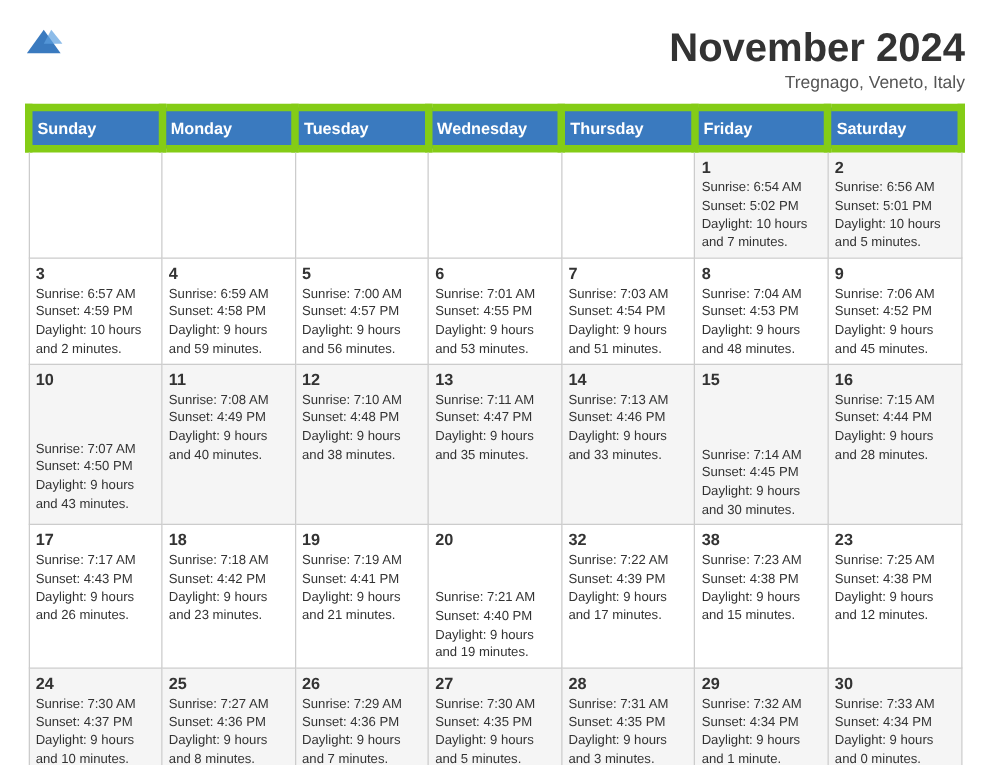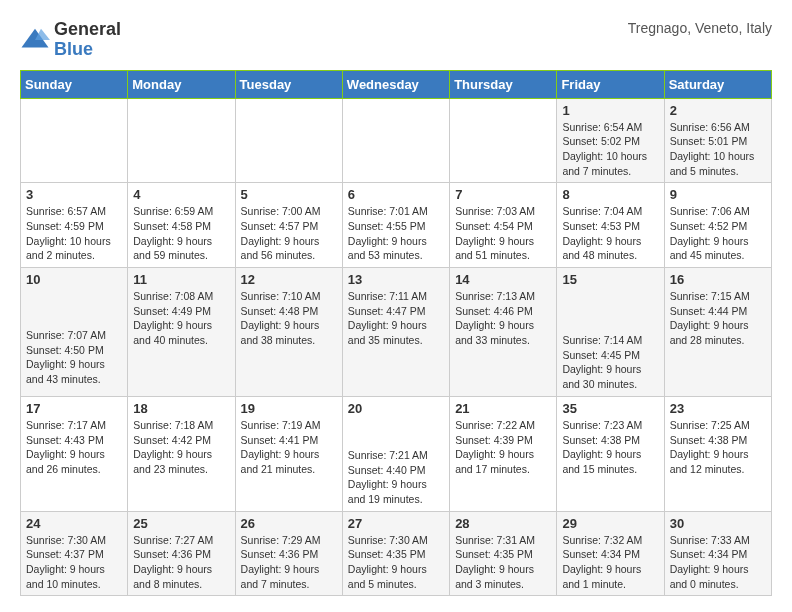--- a/index.html
+++ b/index.html
@@ -57,21 +57,21 @@
       border-collapse: collapse;
       table-layout: fixed;
     }
     thead tr th {
       background-color: #3a7abf;
       color: #fff;
       font-size: 13px;
       font-weight: bold;
       padding: 6px 4px;
       text-align: left;
-      border: 1px solid #84cc16;
+      border: 6px solid #84cc16;
     }
     tbody tr td {
       vertical-align: top;
       border: 1px solid #ccc;
       padding: 4px 5px;
       font-size: 11px;
       color: #333;
       background: #fff;
       height: 80px;
     }
@@ -96,26 +96,23 @@
 </head>
 <body>
 
 <div class="header">
   <div class="logo">
     <svg class="logo-icon" viewBox="0 0 40 40">
       <rect x="0" y="0" width="40" height="40" fill="white"></rect>
       <polygon points="20,5 38,30 2,30" fill="#3a7abf"></polygon>
       <polygon points="28,5 40,20 20,20" fill="#5da0e0" opacity="0.7"></polygon>
     </svg>
-    <div class="logo-text">
-      <span class="logo-general">General</span>
-      <span class="logo-blue">Blue</span>
-    </div>
   </div>
   <div class="title-area">
+    <div class="month-title">November 2024</div>
     <div class="location">Tregnago, Veneto, Italy</div>
   </div>
 </div>
 
 <table>
   <thead>
     <tr>
     <th>Sunday</th>
         <th>Monday</th>
         <th>Tuesday</th>
@@ -252,27 +249,27 @@
 Sunset: 4:41 PM
 Daylight: 9 hours and 21 minutes.</div>
         </td>
         <td>
           <span class="day-num">20</span>
           <div class="day-info" style="white-space: pre-line; margin-top: 32px;">Sunrise: 7:21 AM
 Sunset: 4:40 PM
 Daylight: 9 hours and 19 minutes.</div>
         </td>
         <td>
-          <span class="day-num">21</span>
+          <span class="day-num">32</span>
           <div class="day-info" style="white-space: pre-line;">Sunrise: 7:22 AM
 Sunset: 4:39 PM
 Daylight: 9 hours and 17 minutes.</div>
         </td>
         <td>
-          <span class="day-num">35</span>
+          <span class="day-num">38</span>
           <div class="day-info" style="white-space: pre-line;">Sunrise: 7:23 AM
 Sunset: 4:38 PM
 Daylight: 9 hours and 15 minutes.</div>
         </td>
         <td>
           <span class="day-num">23</span>
           <div class="day-info" style="white-space: pre-line;">Sunrise: 7:25 AM
 Sunset: 4:38 PM
 Daylight: 9 hours and 12 minutes.</div>
         </td>

